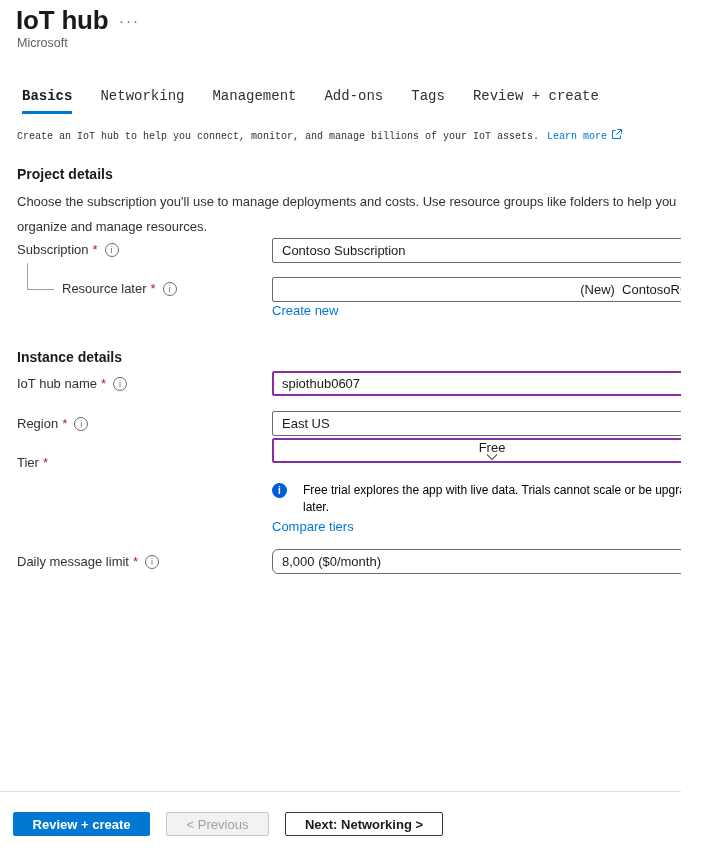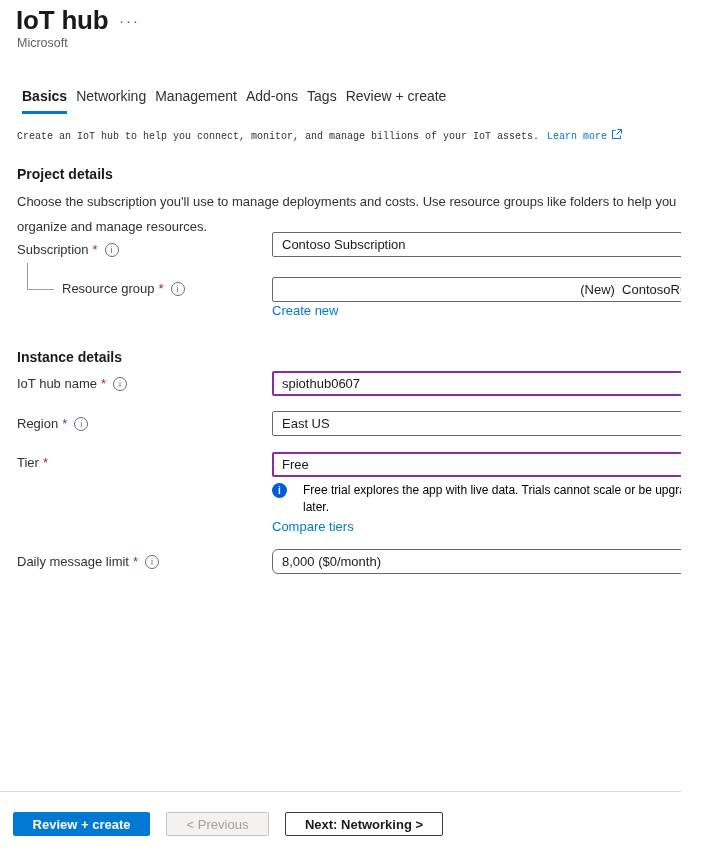--- a/index.html
+++ b/index.html
@@ -6,21 +6,21 @@
   html, body { background: #ffffff; }
   body { font-family: "Liberation Sans", sans-serif; color: #323130; }
   .page { position: relative; width: 681px; height: 853px; background: #fff; overflow: hidden; }
 
   
   .page-title { position: absolute; left: 16px; top: 5px; font-size: 26px; font-weight: 700; color: #1b1a19; letter-spacing: -0.2px; }
   .more-btn { position: absolute; left: 119px; top: 12px; font-size: 15px; color: #5f5e5c; letter-spacing: 2px; cursor: pointer; background: none; border: none; font-family: inherit; }
   .publisher { position: absolute; left: 17px; top: 36px; font-size: 12.5px; color: #605e5c; }
 
   
-  .tabs { position: absolute; left: 22px; top: 88px; display: flex; gap: 9px; }
+  .tabs { position: absolute; left: 22px; top: 88px; display: flex; gap: 28px; font-family: Liberation Mono, monospace; }
   .tab { font-size: 14px; color: #323130; padding-bottom: 7px; cursor: pointer; background: none; border: none; font-family: inherit; border-bottom: 3px solid transparent; }
   .tab.active { font-weight: 700; color: #1b1a19; border-bottom-color: #0078d4; }
 
   
   .intro { position: absolute; left: 17px; top: 128px; font-size: 10px; color: #323130; white-space: nowrap; font-family: Liberation Mono, monospace; }
   .link { color: #0078d4; text-decoration: none; cursor: pointer; }
   .intro .link { margin-left: 8px; }
   .ext-icon { display: inline-block; vertical-align: -1px; margin-left: 4px; }
 
   
@@ -83,32 +83,32 @@
   </div>
 
   <h2 class="section-title" style="top:166px;">Project details</h2>
   <p class="section-desc">Choose the subscription you'll use to manage deployments and costs. Use resource groups like folders to help you organize and manage resources.</p>
 
   <div class="field-label" style="top:242px;">
     <span>Subscription</span>
     <span class="req">*</span>
     <i class="info-icon">i</i>
   </div>
-  <div class="control" style="top:232px;">
+  <div class="control" style="top:238px;">
     <span class="value">Contoso Subscription</span>
     <span class="chevron-icon">
         <svg width="12" height="8" viewBox="0 0 12 8">
           <path d="M1 1.5 L6 6.5 L11 1.5" fill="none" stroke="#5f5e5c" stroke-width="1.2"></path>
         </svg>
       </span>
   </div>
 
   <div class="connector"></div>
   <div class="field-label indented" style="top:281px;">
-    <span>Resource group</span>
+    <span>Resource later</span>
     <span class="req">*</span>
     <i class="info-icon">i</i>
   </div>
   <div class="control" style="top:277px;text-align:right;">
     <span class="value">(New)  ContosoRG</span>
     <span class="chevron-icon">
         <svg width="12" height="8" viewBox="0 0 12 8">
           <path d="M1 1.5 L6 6.5 L11 1.5" fill="none" stroke="#5f5e5c" stroke-width="1.2"></path>
         </svg>
       </span>
@@ -142,21 +142,21 @@
         <svg width="12" height="8" viewBox="0 0 12 8">
           <path d="M1 1.5 L6 6.5 L11 1.5" fill="none" stroke="#5f5e5c" stroke-width="1.2"></path>
         </svg>
       </span>
   </div>
 
   <div class="field-label" style="top:455px;">
     <span>Tier</span>
     <span class="req">*</span>
   </div>
-  <div class="control edited" style="top:452px;">
+  <div class="control edited" style="top:438px;flex-direction:column;">
     <span class="value">Free</span>
     <span class="chevron-icon">
         <svg width="12" height="8" viewBox="0 0 12 8">
           <path d="M1 1.5 L6 6.5 L11 1.5" fill="none" stroke="#5f5e5c" stroke-width="1.2"></path>
         </svg>
       </span>
   </div>
 
   <div class="note">
     <i class="note-icon">i</i>

